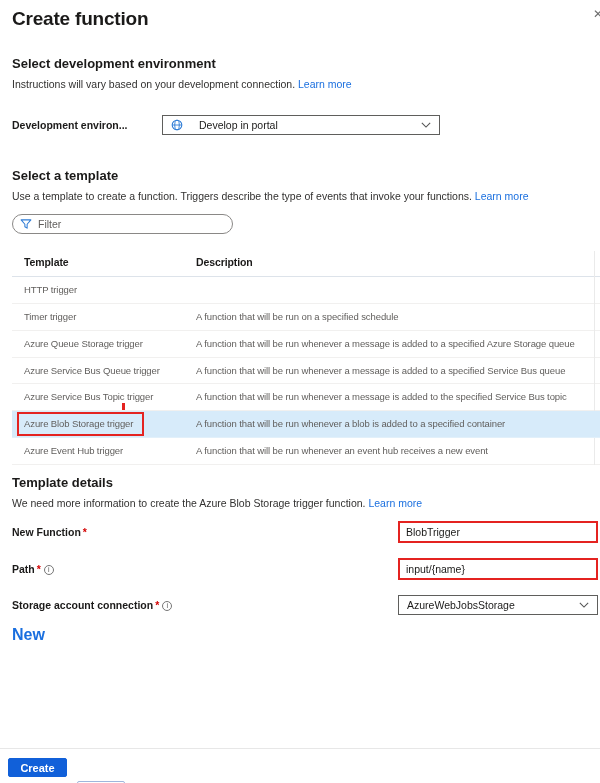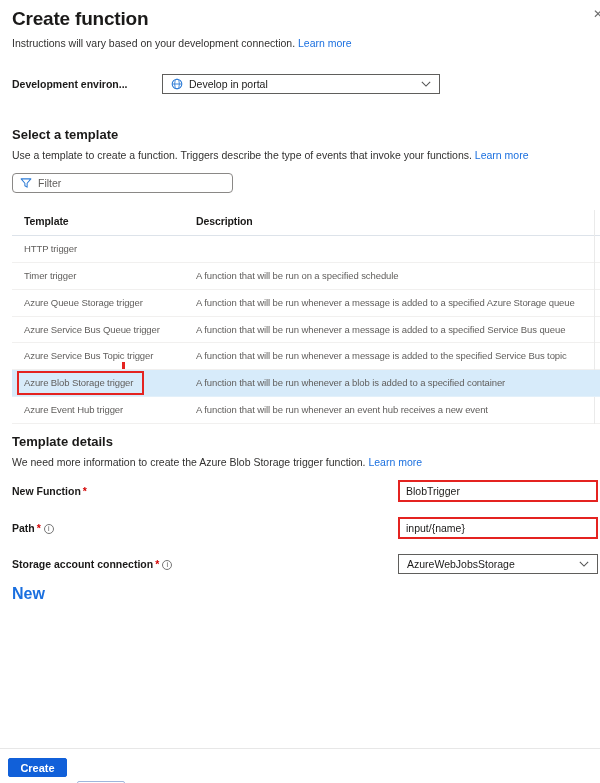--- a/index.html
+++ b/index.html
@@ -37,32 +37,32 @@
   p.desc { font-size: 10.5px; color: #323130; margin-top: 7px; }
   a.link { color: #1a6fdf; text-decoration: none; cursor: pointer; }
 
   
   .env-row { display: flex; align-items: center; margin-top: 25px; }
   .env-label { width: 150px; font-size: 10.5px; font-weight: 700; color: #1b1a19; }
   .combo {
     width: 278px; height: 20px;
     border: 1px solid #5f5e5c;
     display: flex; align-items: center;
-    padding: 0 8px; gap: 6px;
+    padding: 0 8px; gap: 16px;
     font-size: 10.5px; color: #1b1a19;
     background: #fff; cursor: pointer;
   }
   .combo .chev { margin-left: auto; }
 
   
   .filter-box {
     margin-top: 12px;
     width: 221px; height: 20px;
     border: 1px solid #8a8886;
-    border-radius: 4px;
+    border-radius: 10px;
     display: flex; align-items: center;
     padding: 0 7px; gap: 6px;
     background: #fff;
   }
   .filter-box input {
     border: none; outline: none; flex: 1;
     font-size: 10.5px; color: #1b1a19;
     font-family: inherit;
   }
   .filter-box input::placeholder { color: #605e5c; }
@@ -141,20 +141,21 @@
   svg { display: block; }
 </style>
 </head>
 <body>
 
 <span class="close-x">✕</span>
 
 <div class="content">
   <div class="panel-title">Create function</div>
 
+  <h2 class="section mt26">Select development environment</h2>
   <p class="desc">
     <span>Instructions will vary based on your development connection.</span>
     <a class="link">Learn more</a>
   </p>
 
   <div class="env-row">
     <div class="env-label">Development environ...</div>
     <div class="combo">
       <span>
         <svg viewBox="0 0 16 16" width="12" height="12">

